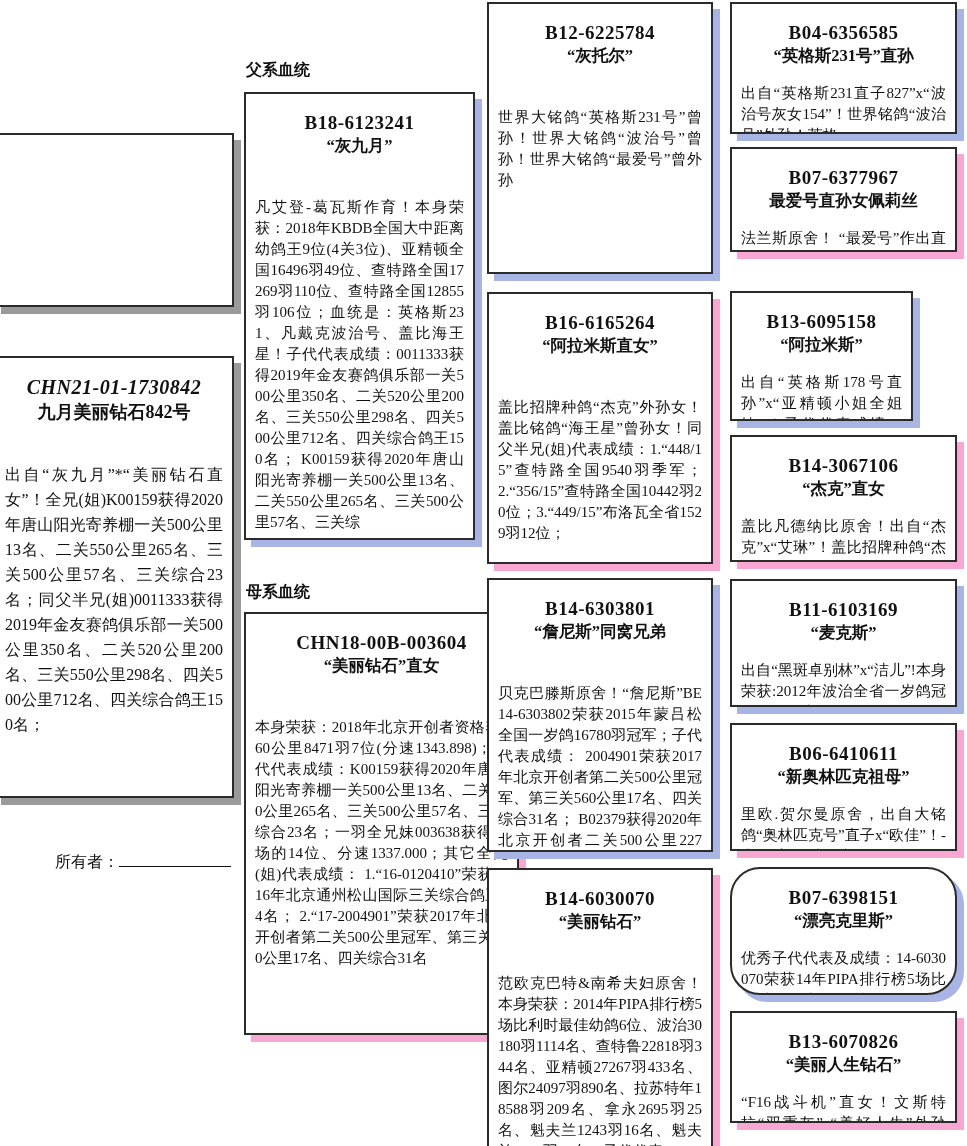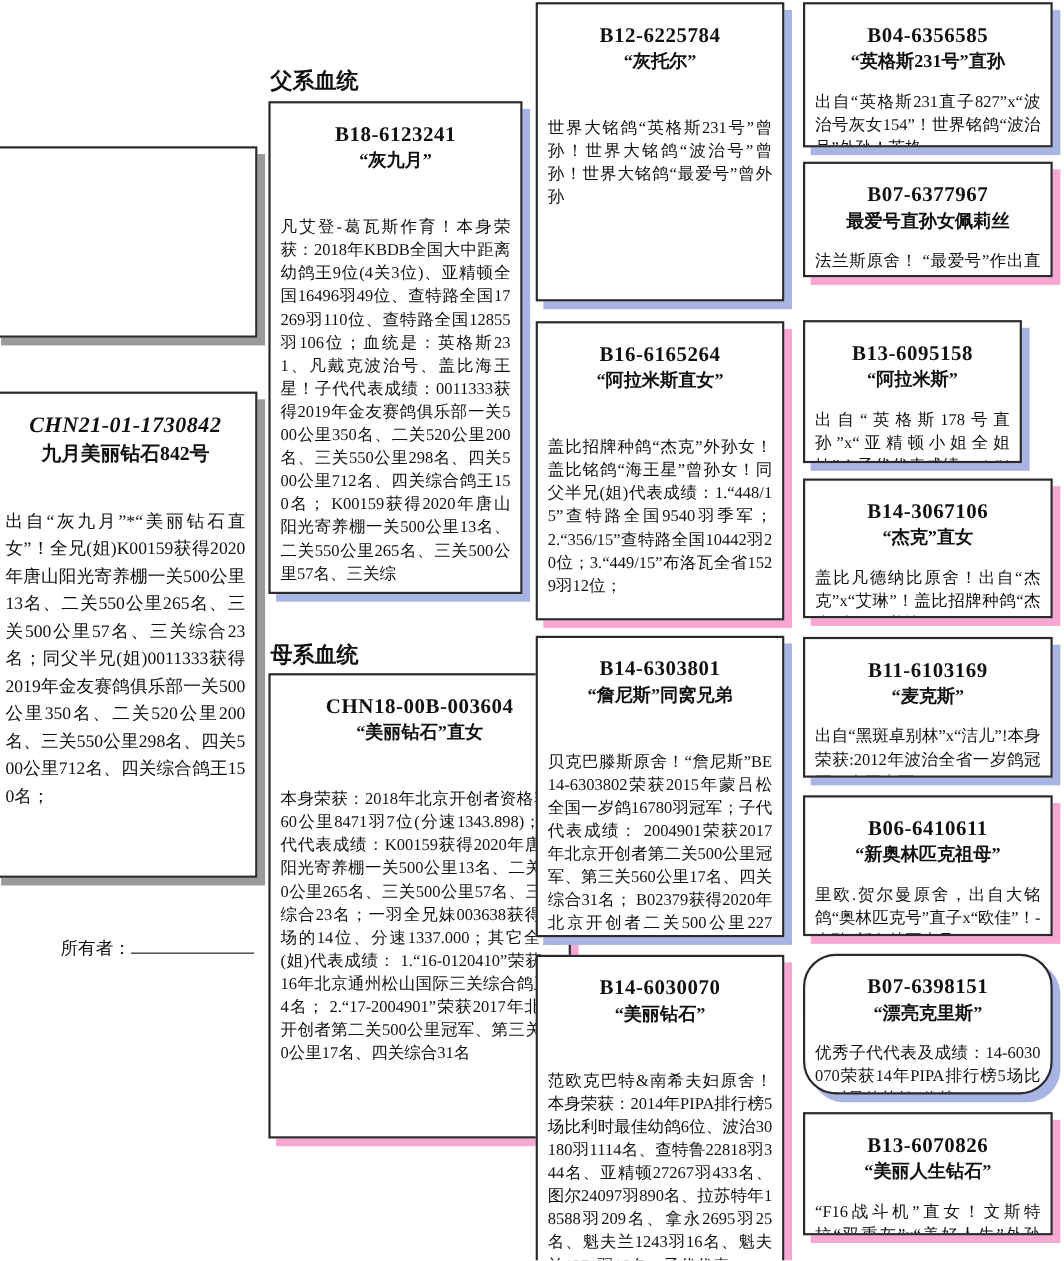--- a/index.html
+++ b/index.html
@@ -12,21 +12,21 @@
   .neutral{box-shadow:7px 7px 0 var(--neutral-shadow,#9a9a9a);}
   .pid{text-align:center;font-weight:bold;font-size:19px;letter-spacing:.5px;margin-top:2px;
     font-family:"Liberation Serif",serif;white-space:nowrap;}
   .pname{text-align:center;font-weight:bold;font-size:16.5px;margin-top:1px;white-space:nowrap;}
   .pbody{font-size:15px;line-height:21px;text-align:justify;word-break:break-all;}
   .big .pbody{margin-top:40px;}
   .small .pbody{margin-top:16px;}
   .subject .pbody{font-size:16px;line-height:25px;margin-top:38px;}
   .subject .pid{font-size:20px;font-style:italic;}
   .subject .pname{font-size:18px;}
-  .section-label{position:absolute;font-weight:bold;font-size:20px;
+  .section-label{position:absolute;font-weight:bold;font-size:16px;
     font-family:"Liberation Serif",serif;}
   .owner-line{position:absolute;font-size:16px;}
   .owner-blank{display:inline-block;width:112px;border-bottom:1.5px solid #111;
     height:14px;vertical-align:baseline;}
   .photo{position:absolute;background:#fff;border:2px solid #2b2b2b;box-sizing:border-box;}
 </style>
 </head>
 <body>
 
 <div id="canvas">
@@ -88,21 +88,21 @@
     <div class="pname">“英格斯231号”直孙</div>
     <div class="pbody">出自“英格斯231直子827”x“波治号灰女154”！世界铭鸽“波治号”外孙！英格</div>
   </div>
 
   <div class="pbox small female" style="left:730px;top:147px;width:227px;height:105px;">
     <div class="pid">B07-6377967</div>
     <div class="pname">最爱号直孙女佩莉丝</div>
     <div class="pbody">法兰斯原舍！ “最爱号”作出直女“娜塔莉亚”获得：2004年安特卫普联盟小中距离鸽王</div>
   </div>
 
-  <div class="pbox small male" style="left:730px;top:291px;width:199px;height:130px;">
+  <div class="pbox small male" style="left:730px;top:291px;width:183px;height:130px;">
     <div class="pid">B13-6095158</div>
     <div class="pname">“阿拉米斯”</div>
     <div class="pbody">出自“英格斯178号直孙”x“亚精顿小姐全姐妹”！子代代表成绩： 1.“448/15”查特</div>
   </div>
 
   <div class="pbox small female" style="left:730px;top:435px;width:227px;height:127px;">
     <div class="pid">B14-3067106</div>
     <div class="pname">“杰克”直女</div>
     <div class="pbody">盖比凡德纳比原舍！出自“杰克”x“艾琳”！盖比招牌种鸽“杰克”直女！盖比铭鸽“海</div>
   </div>

